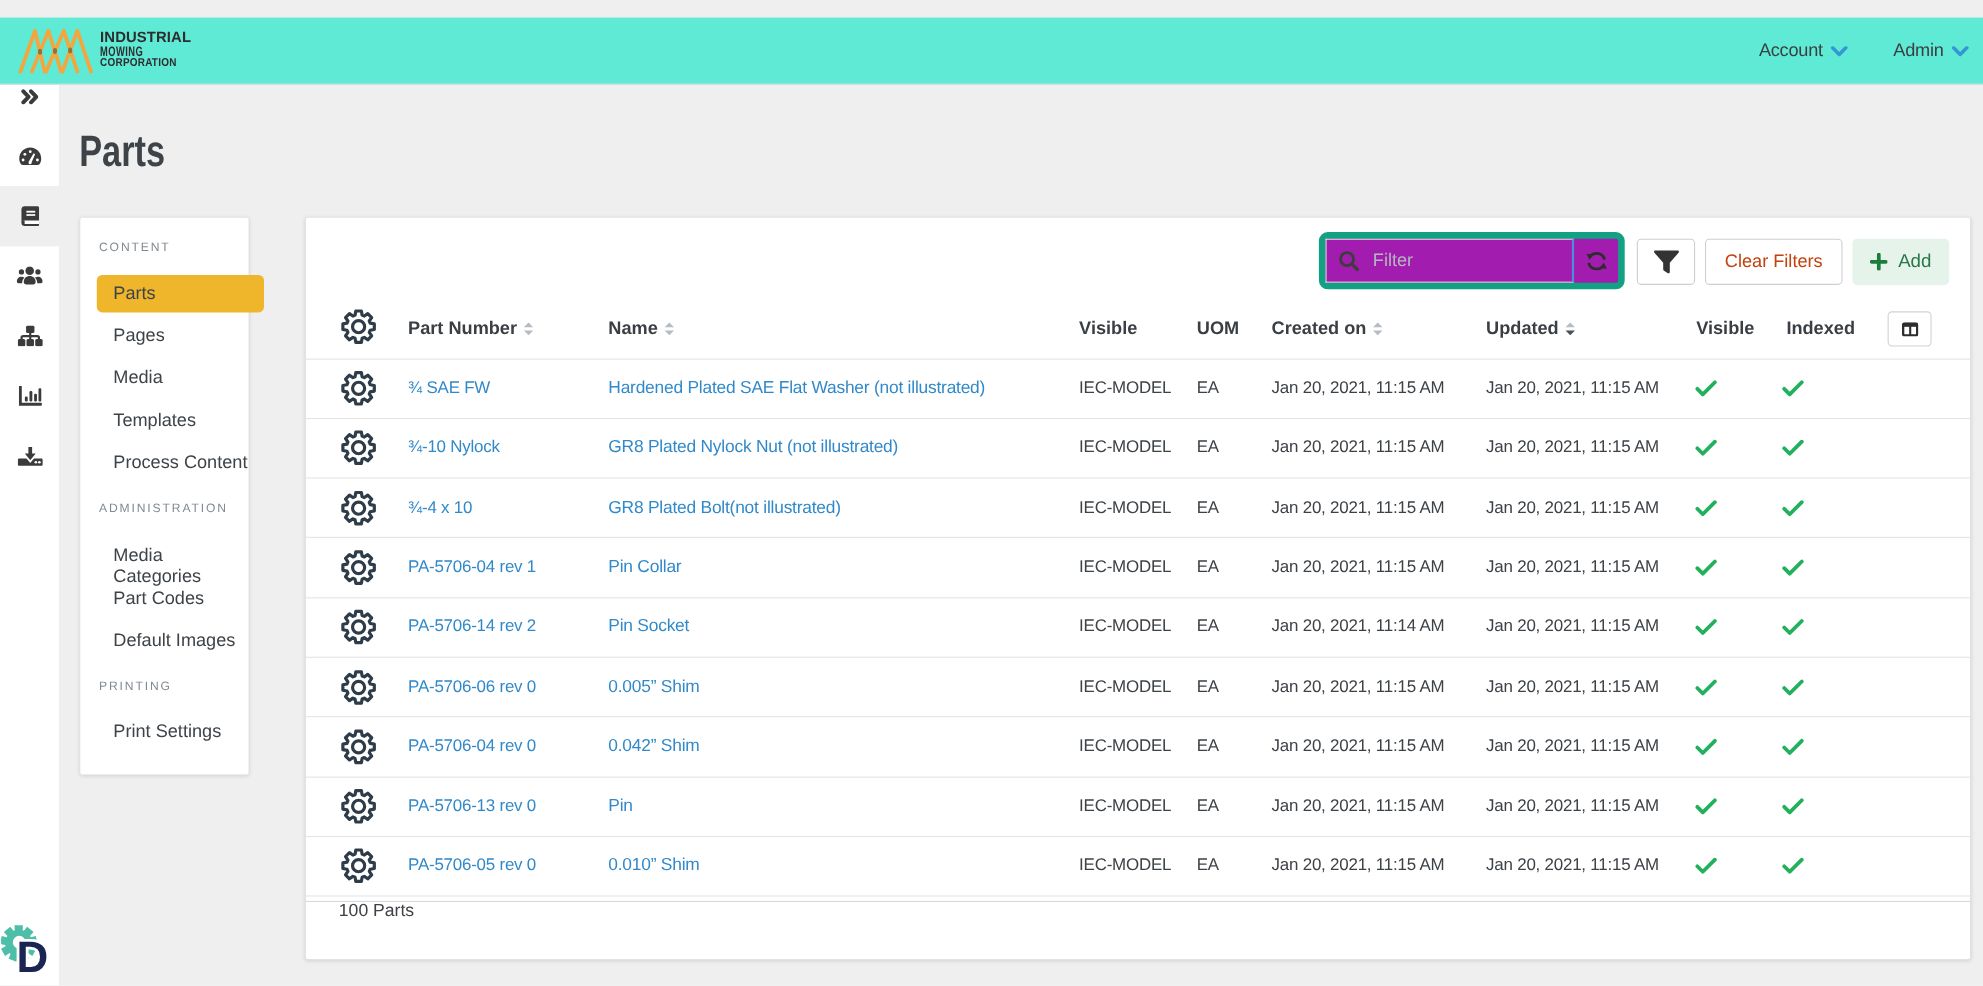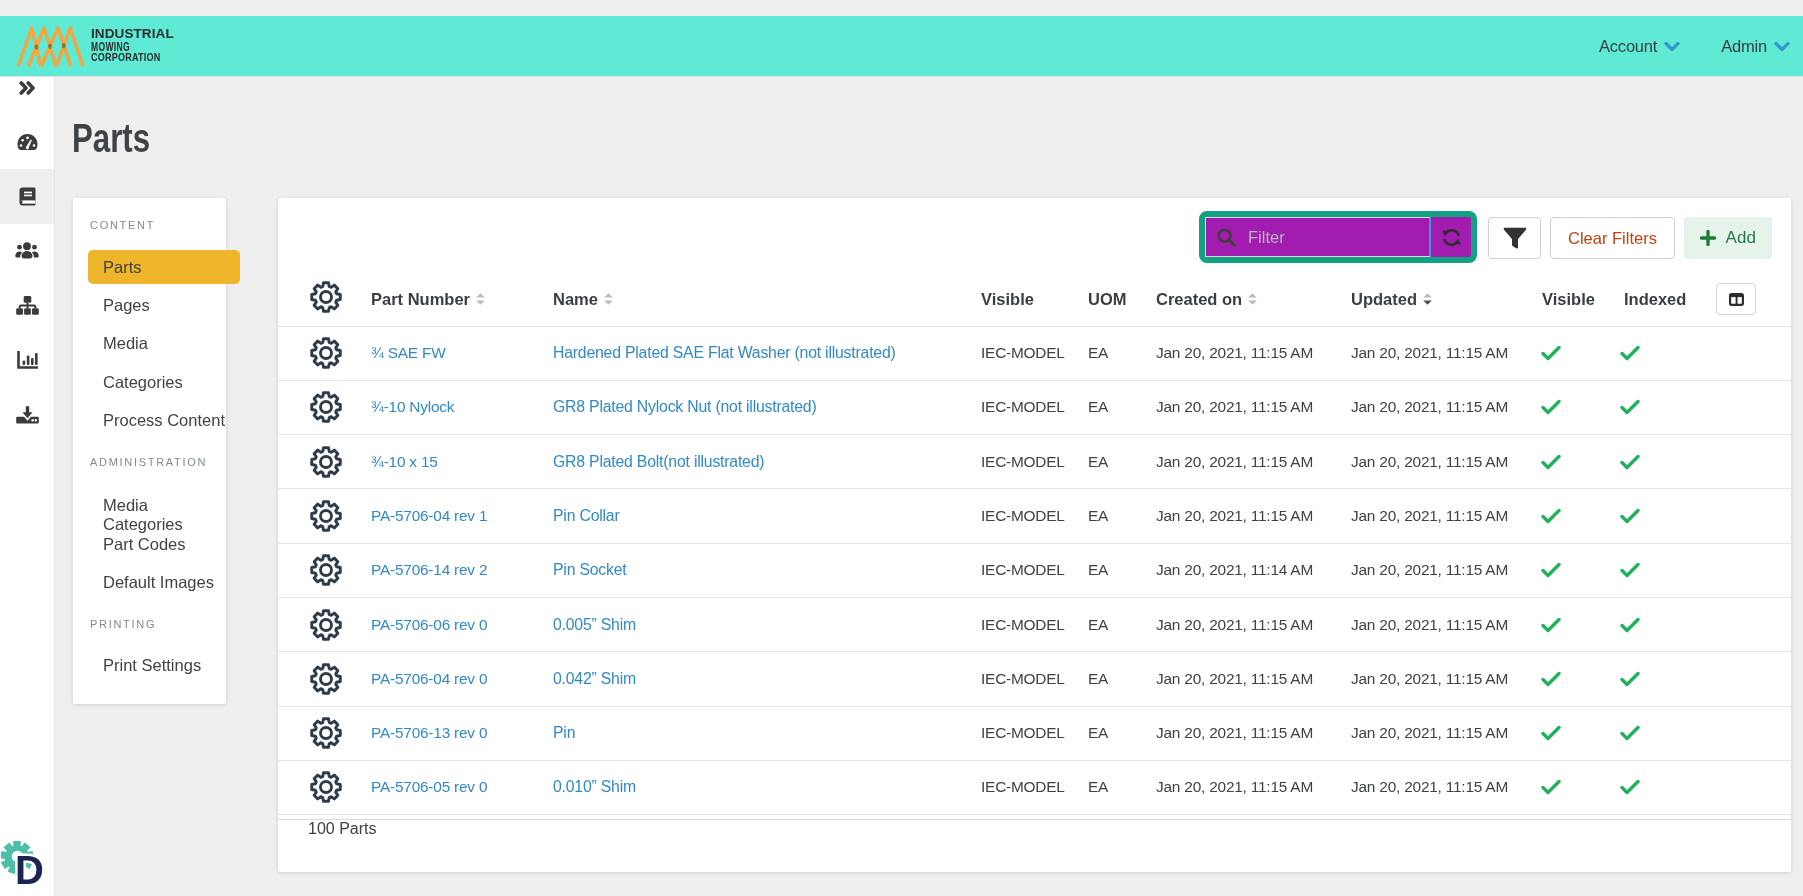--- a/index.html
+++ b/index.html
@@ -156,21 +156,21 @@
     <text x="28.5" y="46" font-family="Liberation Sans" font-weight="bold" font-size="40" fill="#1b2553" stroke="#fff" stroke-width="5" paint-order="stroke" text-anchor="middle">D</text>
   </svg>
 </div>
 <h1>Parts</h1>
 <div class="card menucard">
   <div class="mlabel" style="top:21px">CONTENT</div>
   <div class="mpill" style="top:52px"></div>
   <div class="mitem" style="top:59.5px">Parts</div>
   <div class="mitem" style="top:98px">Pages</div>
   <div class="mitem" style="top:136.3px">Media</div>
-  <div class="mitem" style="top:174.6px">Categories</div>
+  <div class="mitem" style="top:174.6px">Templates</div>
   <div class="mitem" style="top:212.9px">Process Content</div>
   <div class="mlabel" style="top:258px">ADMINISTRATION</div>
   <div class="mitem" style="top:298.2px">Media Categories</div>
   <div class="mitem" style="top:336.5px">Part Codes</div>
   <div class="mitem" style="top:374.8px">Default Images</div>
   <div class="mlabel" style="top:420px">PRINTING</div>
   <div class="mitem" style="top:458.4px">Print Settings</div>
 </div>
 <div class="card tablecard">
   <div class="fgroup">
@@ -269,21 +269,21 @@
         </svg></div>
   <div class="ci"><svg width="20" height="16" viewBox="0 0 20 16">
           <path d="M2 8.5 L7 13.5 L18 2.5" fill="none" stroke="#21b15c" stroke-width="3.4" stroke-linecap="round" stroke-linejoin="round"></path>
         </svg></div>
 </div>
 <div class="row" style="top:236.1px">
   <div class="cgear"><svg class="rowgear" width="34" height="34" viewBox="-17 -17 34 34">
           <path d="M-2.52 -14.28 L2.52 -14.28 L3.22 -10.52 L5.16 -9.71 L8.32 -11.88 L11.88 -8.32 L9.71 -5.16 L10.52 -3.22 L14.28 -2.52 L14.28 2.52 L10.52 3.22 L9.71 5.16 L11.88 8.32 L8.32 11.88 L5.16 9.71 L3.22 10.52 L2.52 14.28 L-2.52 14.28 L-3.22 10.52 L-5.16 9.71 L-8.32 11.88 L-11.88 8.32 L-9.71 5.16 L-10.52 3.22 L-14.28 2.52 L-14.28 -2.52 L-10.52 -3.22 L-9.71 -5.16 L-11.88 -8.32 L-8.32 -11.88 L-5.16 -9.71 L-3.22 -10.52 Z" fill="#fff" stroke="#2e3c49" stroke-width="2.9" stroke-linejoin="round"></path>
           <circle r="5.5" fill="#fff" stroke="#2e3c49" stroke-width="2.9"></circle>
         </svg></div>
-  <a class="cpn">¾-10 x 15</a>
+  <a class="cpn">¾-4 x 10</a>
   <a class="cname">GR8 Plated Bolt(not illustrated)</a>
   <div class="csup">IEC-MODEL</div>
   <div class="cuom">EA</div>
   <div class="cdate1">Jan 20, 2021, 11:15 AM</div>
   <div class="cdate2">Jan 20, 2021, 11:15 AM</div>
   <div class="cv"><svg width="20" height="16" viewBox="0 0 20 16">
           <path d="M2 8.5 L7 13.5 L18 2.5" fill="none" stroke="#21b15c" stroke-width="3.4" stroke-linecap="round" stroke-linejoin="round"></path>
         </svg></div>
   <div class="ci"><svg width="20" height="16" viewBox="0 0 20 16">
           <path d="M2 8.5 L7 13.5 L18 2.5" fill="none" stroke="#21b15c" stroke-width="3.4" stroke-linecap="round" stroke-linejoin="round"></path>

